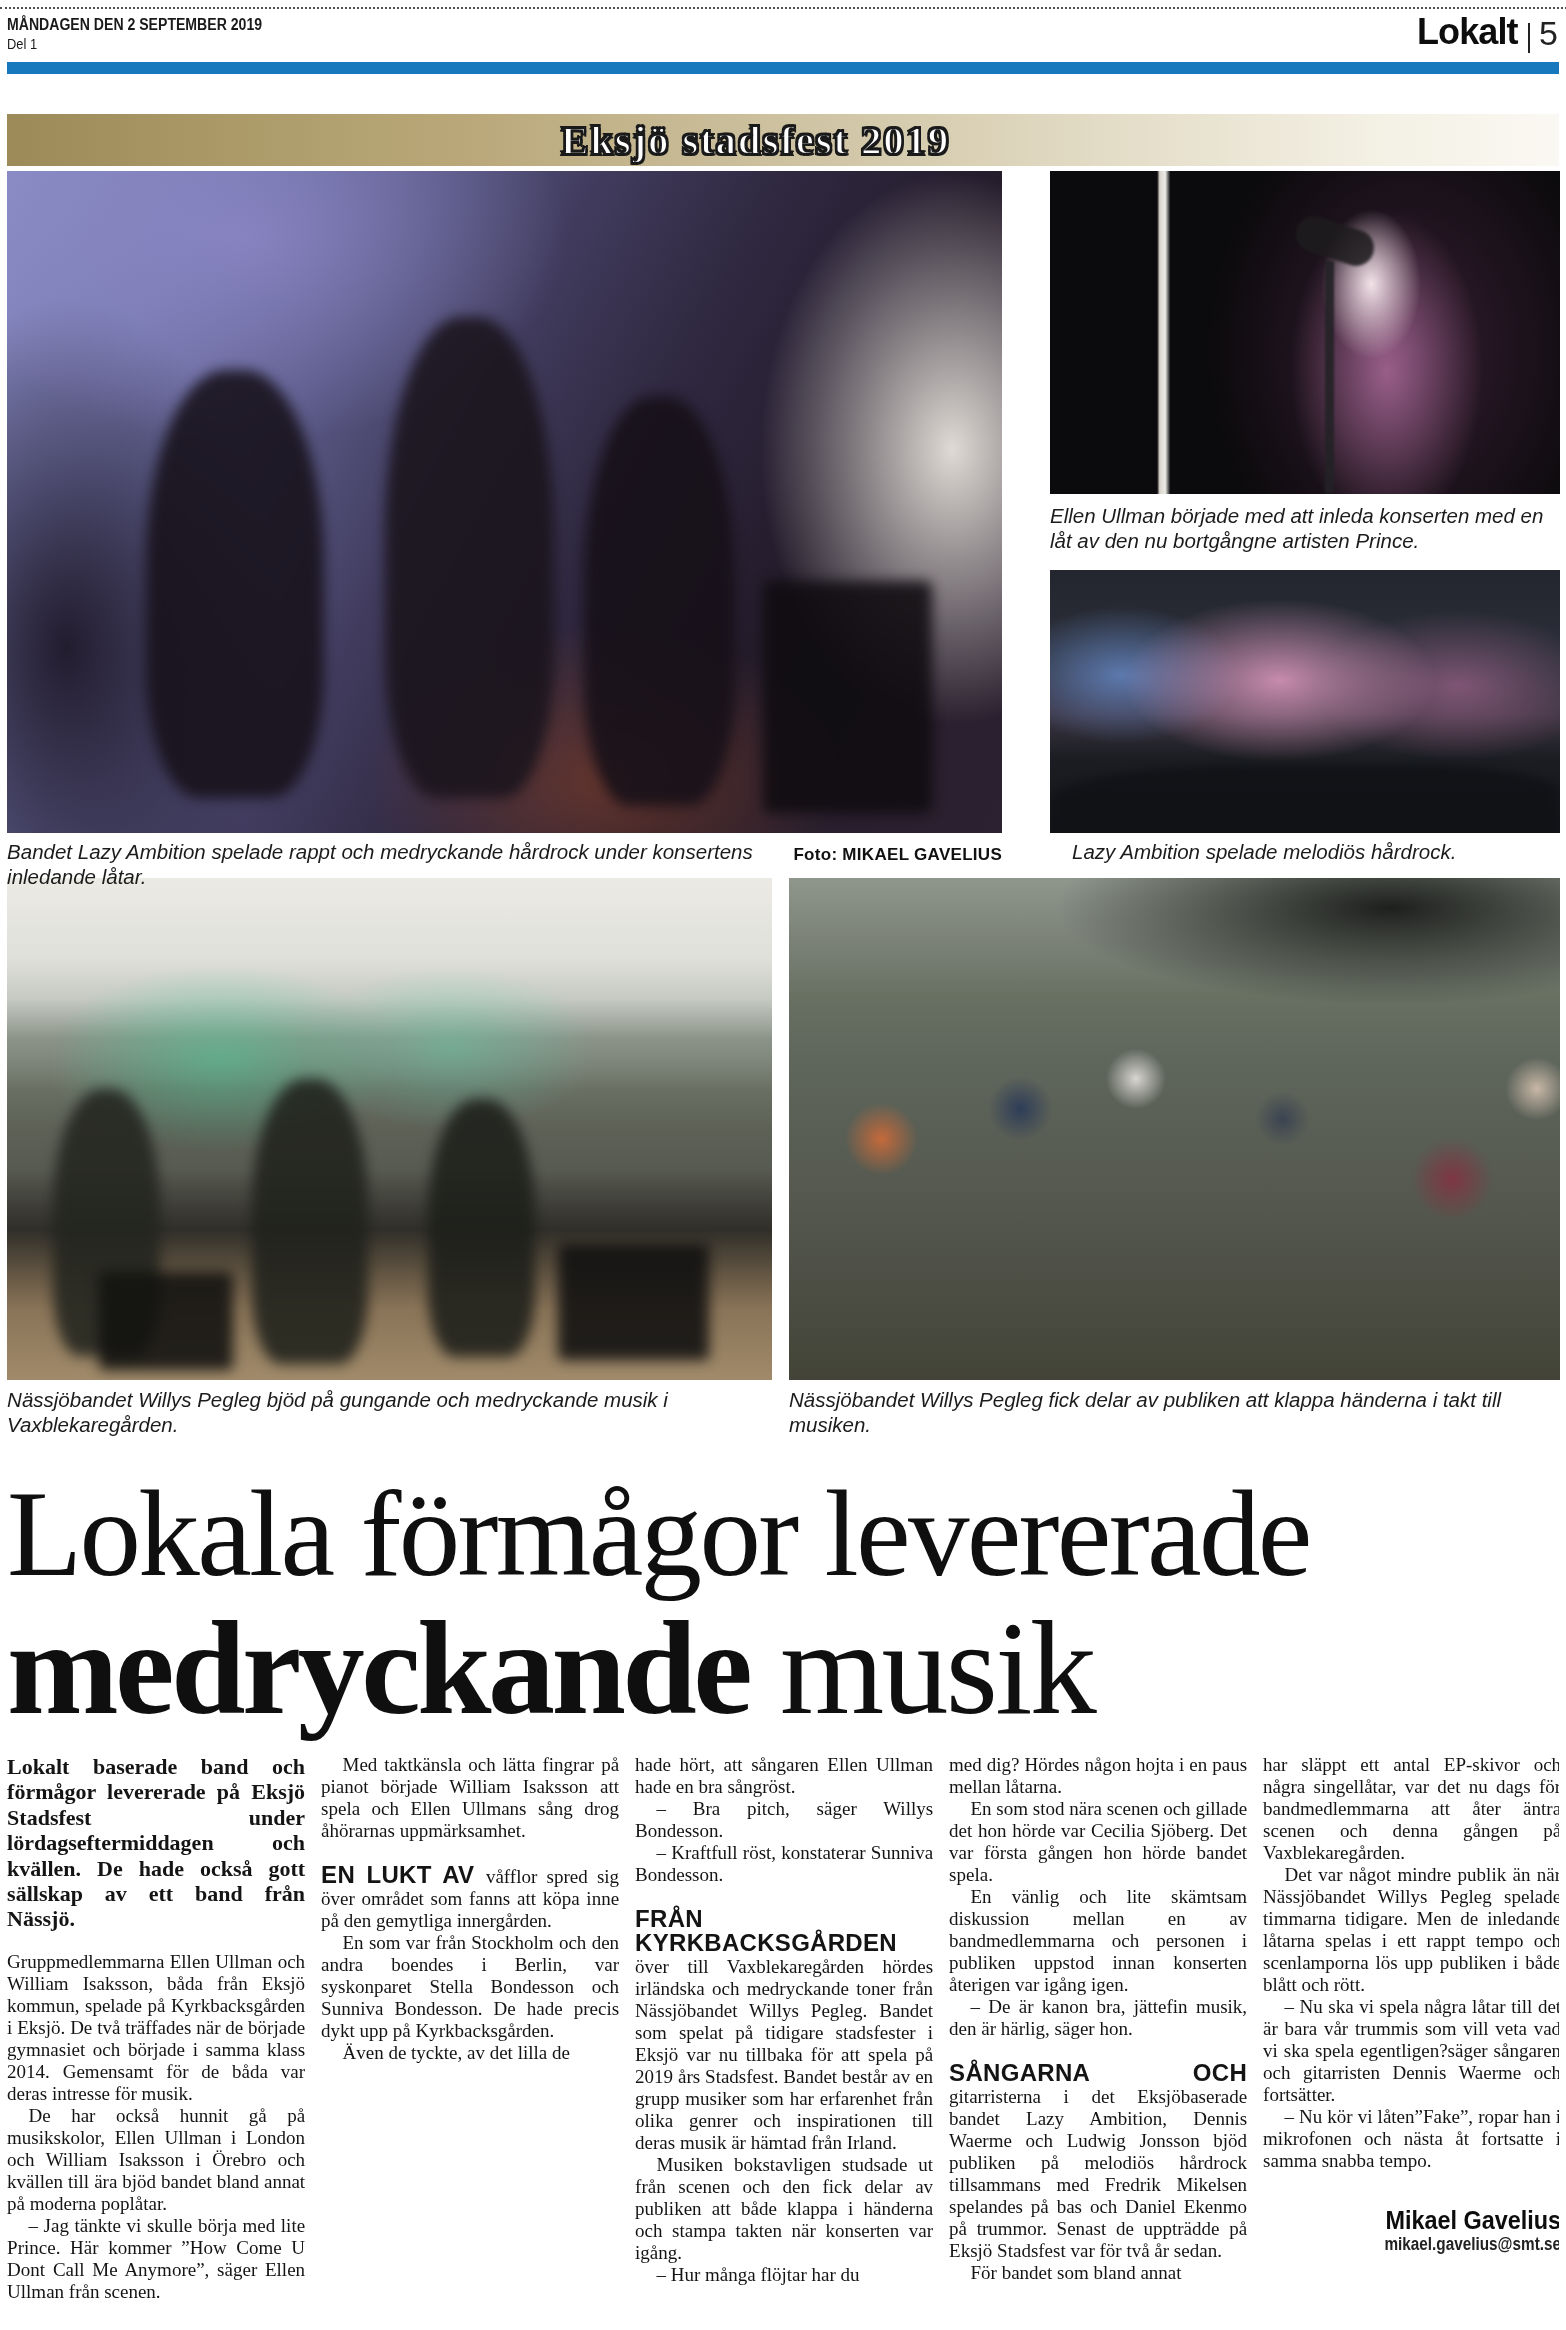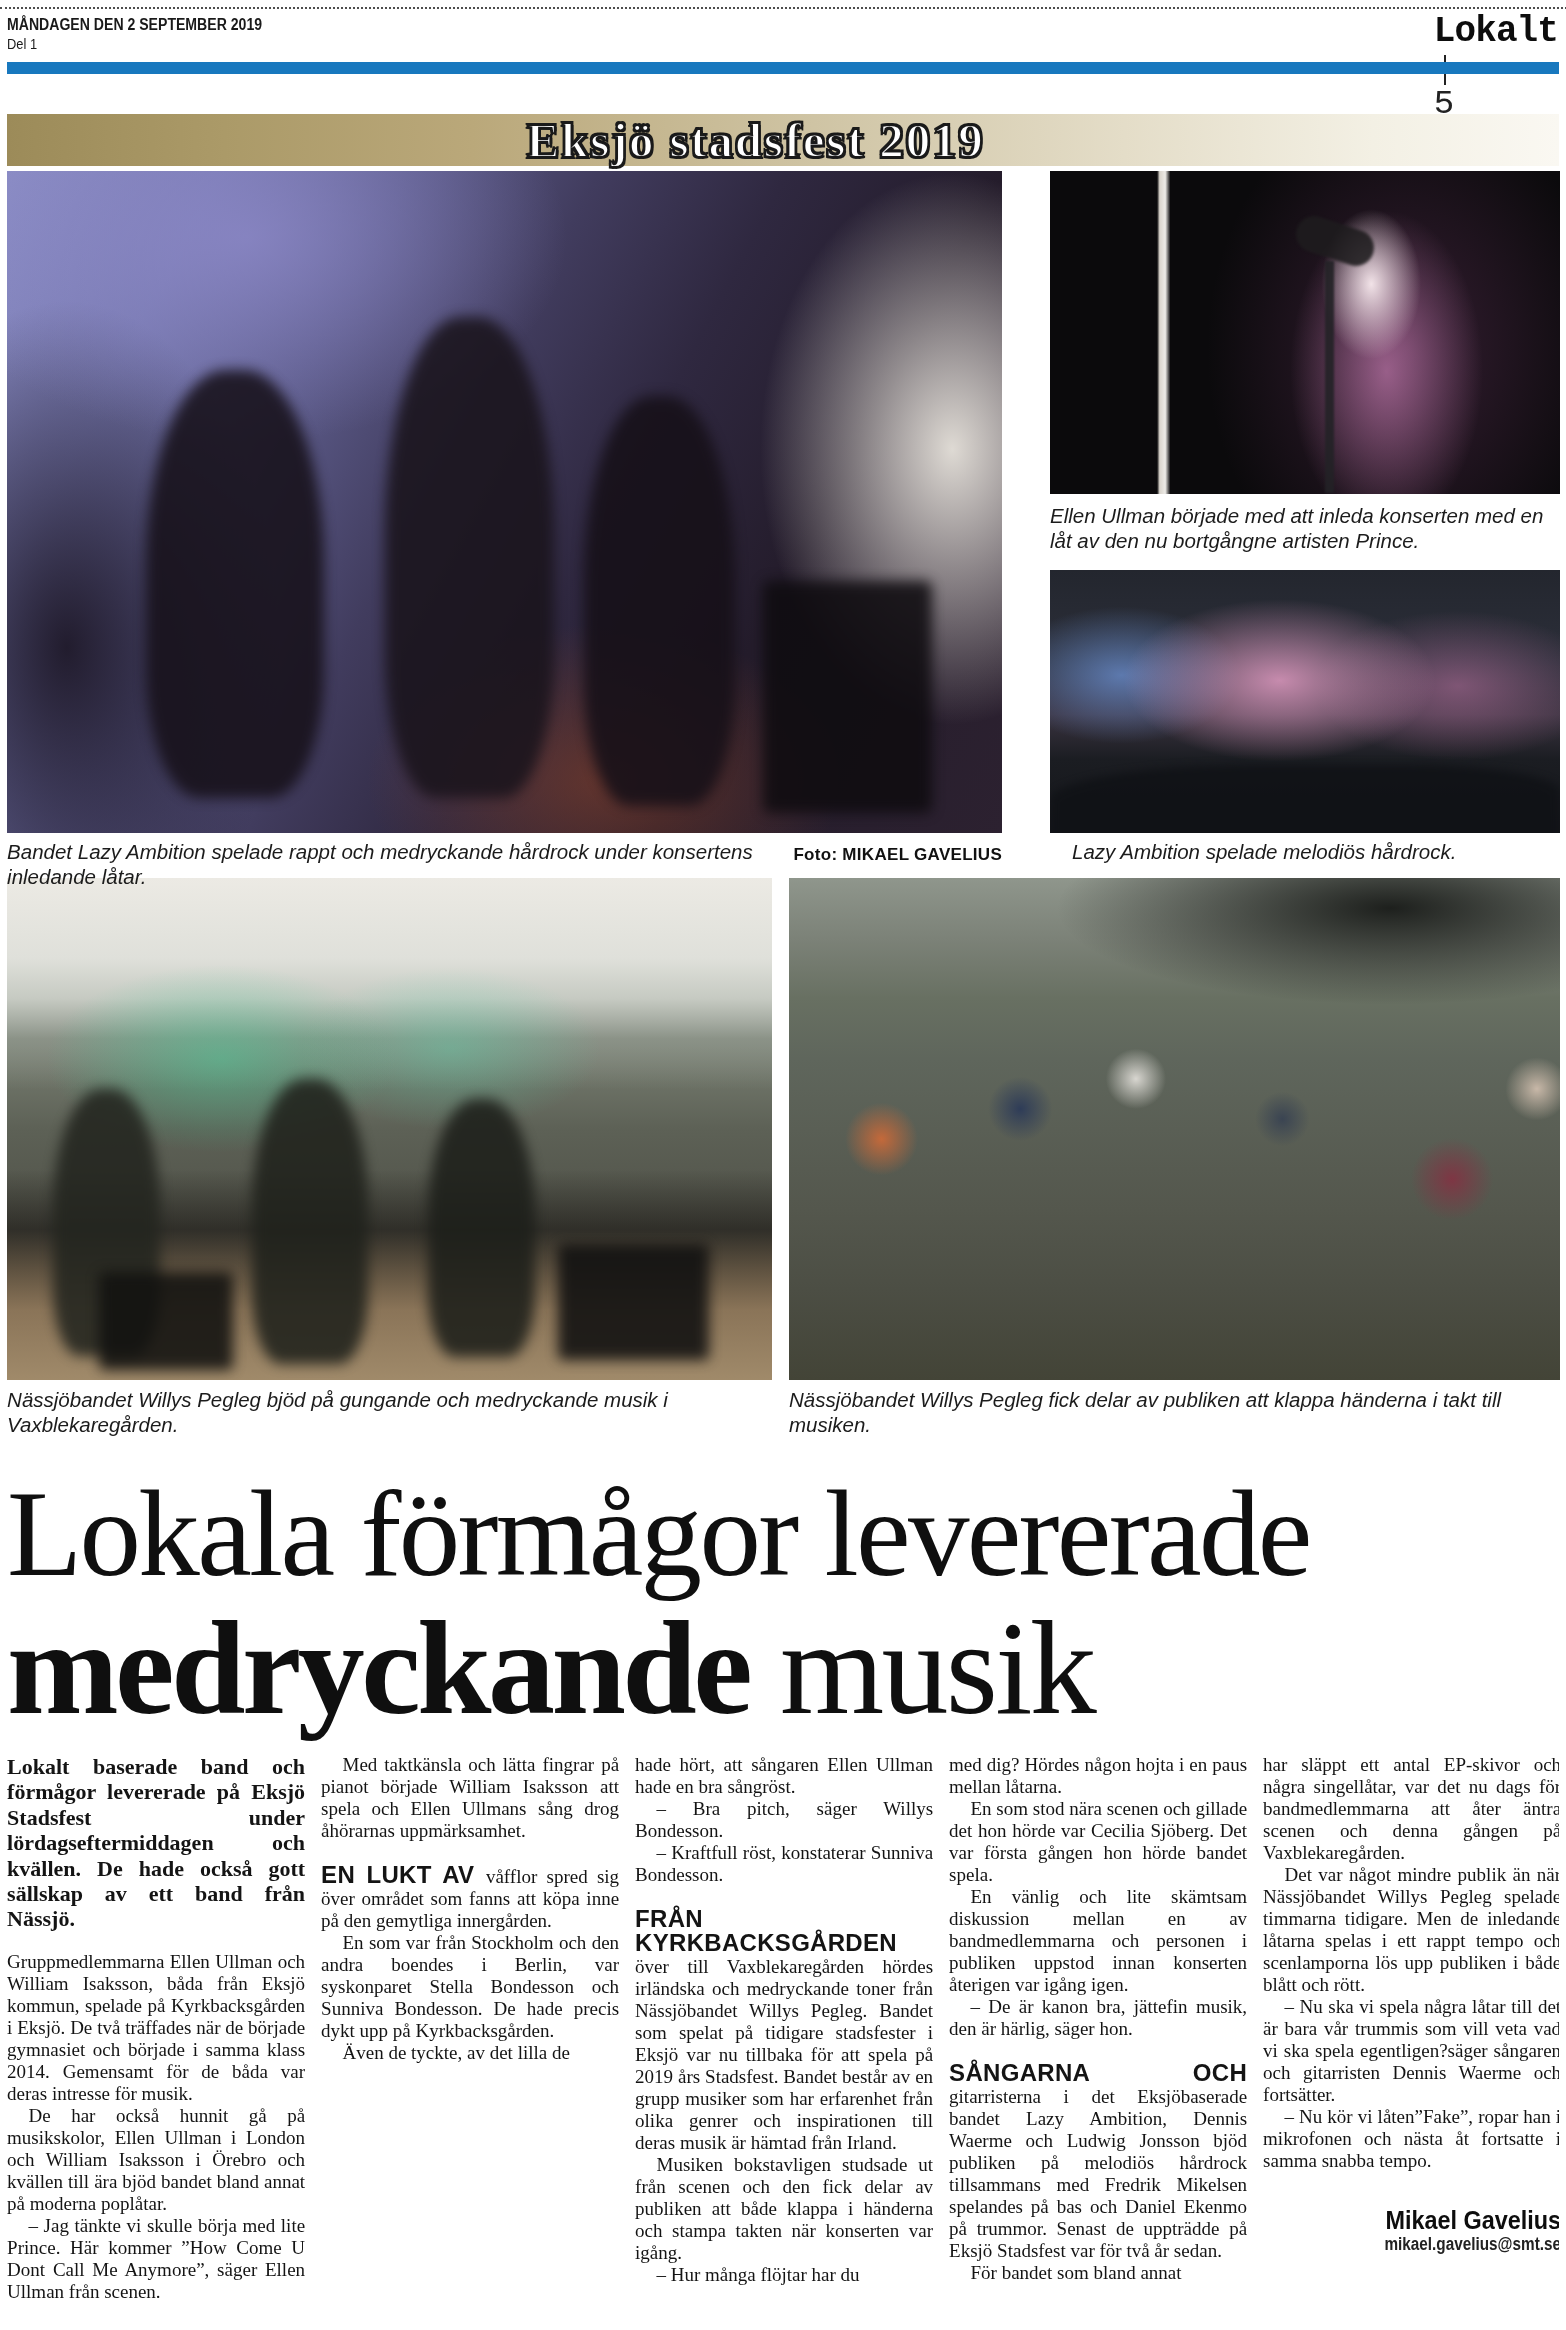--- a/index.html
+++ b/index.html
@@ -4,31 +4,31 @@
 <style>
   html,body{margin:0;padding:0;background:#e9e9e9;}
   #page{position:relative;width:1567px;height:2330px;background:#fff;overflow:hidden;
         font-family:"Liberation Serif",serif;color:#111;}
   
   .dotted-rule{position:absolute;top:7.1px;left:0;width:1567px;border-top:2.7px dotted #4d4d4d;}
   .mast-date{position:absolute;top:16px;left:7.1px;font-family:"Liberation Sans",sans-serif;
              font-weight:700;font-size:16px;letter-spacing:0;transform:scaleX(.88);transform-origin:left top;color:#1a1a1a;}
   .mast-edition{position:absolute;top:36px;left:7.1px;font-family:"Liberation Sans",sans-serif;
              font-weight:400;font-size:14.3px;transform:scaleX(.9);transform-origin:left top;color:#1a1a1a;}
-  .mast-right{position:absolute;top:10.7px;right:9px;display:flex;align-items:flex-start;
-              font-family:Liberation Mono, monospace;flex-direction:column;}
+  .mast-right{position:absolute;top:10.7px;right:9px;display:flex;align-items:flex-end;
+              font-family:Liberation Sans, sans-serif;}
   .section-label{font-weight:900;font-size:36px;letter-spacing:-0.9px;color:#0d0d0d;}
   .section-sep{width:1.8px;height:30px;background:#222;margin:3.6px 9px 0 10.7px;}
   .page-number{font-weight:400;font-size:34px;color:#222;}
   .blue-bar{position:absolute;top:62px;left:7.1px;width:1552px;height:11.6px;background:#1878be;}
   
   .banner{position:absolute;top:114px;left:7.1px;width:1552px;height:52px;
           background:linear-gradient(90deg,#9c8b59 0%,#ab9a68 14%,#baa87a 30%,#cfc4a4 52%,#e4ddc8 72%,#f3f0e4 88%,#faf8f2 100%);
           display:flex;align-items:center;justify-content:center;}
-  .banner-title{font-family:"Liberation Serif",serif;font-weight:700;font-size:49px;letter-spacing:1.8px;
+  .banner-title{font-family:"Liberation Serif",serif;font-weight:700;font-size:41px;letter-spacing:1.8px;
           color:#fff;-webkit-text-stroke:1.8px #1a1a1a;margin-right:55px;
           text-shadow:1.8px 1.8px 0 #1a1a1a,-1.8px -1.8px 0 #1a1a1a,1.8px -1.8px 0 #1a1a1a,-1.8px 1.8px 0 #1a1a1a;}
   
   .photo{position:absolute;overflow:hidden;}
   .blob{position:absolute;filter:blur(6.2px);opacity:.88;}
   #photo-stage-main{left:7.1px;top:171px;width:995px;height:662px;background-color:#251e2a;
     background-image:
       radial-gradient(ellipse 267px 383px at 95% 42%,rgba(238,234,226,.92),rgba(238,234,226,0) 72%),
       radial-gradient(ellipse 446px 285px at 24% 10%,rgba(142,138,202,.75),transparent 72%),
       radial-gradient(ellipse 339px 223px at 60% 92%,rgba(155,72,40,.5),transparent 70%),

